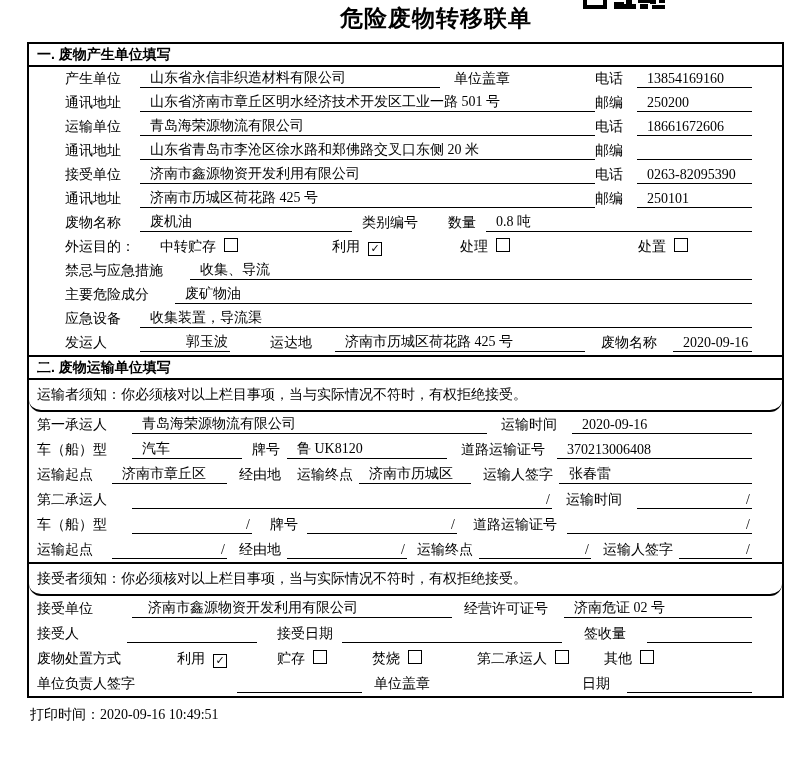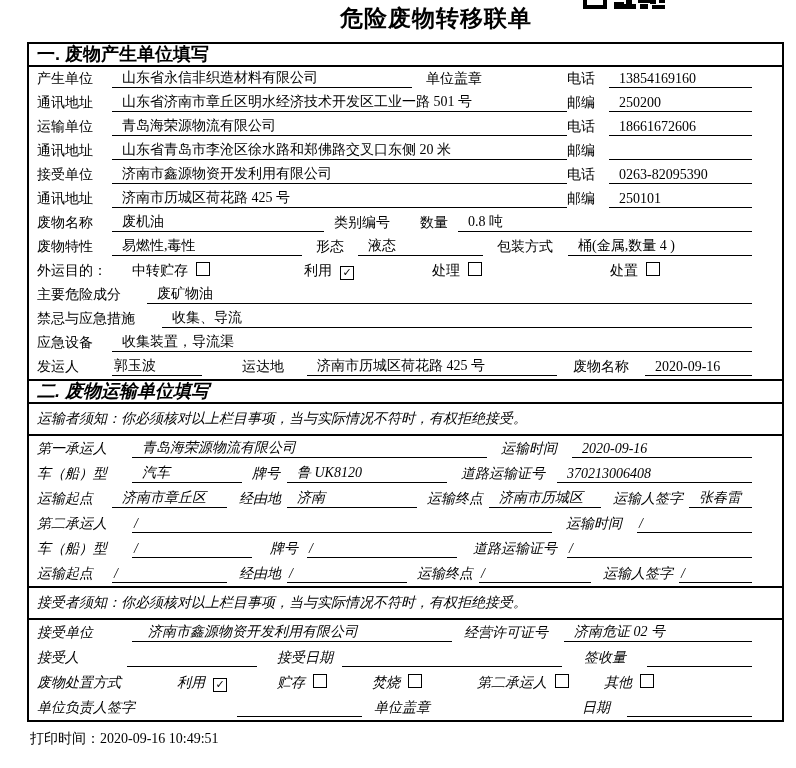--- a/index.html
+++ b/index.html
@@ -13,40 +13,40 @@
   .doc-title {
     position:absolute; left:436px; top:3px; transform:translateX(-50%);
     font-family:"Liberation Sans","DejaVu Sans",sans-serif;
     font-size:23px; font-weight:bold; letter-spacing:1px; white-space:nowrap;
   }
   .qr { position:absolute; left:583px; top:0; }
   .box {
     margin-left:27px; width:757px; border:2px solid #000; box-sizing:border-box;
     background:#fff;
   }
-  .box + .box { margin-top:-2px;font-style:italic; }
+  .box + .box { margin-top:-2px; }
   .sec-h {
     font-family:"Liberation Sans","DejaVu Sans",sans-serif;
-    font-weight:bold; font-size:18px; height:21px; line-height:21px;
+    font-weight:bold; font-size:14px; height:21px; line-height:21px;
     padding-left:8px; border-bottom:2px solid #000;
   }
-  .notice { height:30px; line-height:30px; padding-left:8px; border-bottom:2px solid #000; white-space:nowrap; }
+  .notice { height:30px; line-height:30px; padding-left:8px; border-bottom:2px solid #000; white-space:nowrap;border-radius:12px; }
   .row, .row2 {
     display:flex; align-items:flex-end; box-sizing:border-box;
     padding:0 30px 3px 8px; white-space:nowrap;
   }
-  .row  { height:24px; }
+  .row  { height:24px;margin-left:28px; }
   .row2 { height:25px; }
   .lbl { flex-shrink:0; box-sizing:border-box; }
   .val {
     border-bottom:1px solid #000; box-sizing:border-box; flex-shrink:0;
     padding:0 2px 0 10px; overflow:visible;
   }
   .fx { flex:1 1 auto; }
-  .ctr { text-align:left; padding-left:2px; }
+  .ctr { text-align:right; padding-left:2px; }
   .cb {
     display:inline-block; width:12px; height:12px; border:1px solid #000;
     margin-left:8px; font-family:"DejaVu Sans",sans-serif;
     font-size:11px; line-height:12px; text-align:center; vertical-align:-1px;
   }
   .cbi { flex-shrink:0; box-sizing:border-box; }
   .print { margin:8px 0 0 30px; white-space:nowrap; }
 </style>
 </head>
 <body>
@@ -117,45 +117,37 @@
   </div>
 
   <div class="row">
     <span class="lbl" style="width:75px">废物名称</span>
     <span class="val" style="width:212px">废机油</span>
     <span class="lbl" style="width:82px;padding-left:10px">类别编号</span>
     <span class="lbl" style="width:52px;padding-left:14px">数量</span>
     <span class="val fx">0.8 吨</span>
   </div>
 
-  <div class="row">
-    <span class="lbl" style="width:75px">废物特性</span>
-    <span class="val" style="width:190px">易燃性,毒性</span>
-    <span class="lbl" style="width:56px;padding-left:14px">形态</span>
-    <span class="val" style="width:125px">液态</span>
-    <span class="lbl" style="width:85px;padding-left:14px">包装方式</span>
-    <span class="val fx">桶(金属,数量 4 )</span>
-  </div>
 
   <div class="row">
     <span class="lbl" style="width:95px">外运目的：</span>
     <span class="cbi" style="width:172px"><span>中转贮存</span><span class="cb"></span></span>
     <span class="cbi" style="width:128px"><span>利用</span><span class="cb">✓</span></span>
     <span class="cbi" style="width:178px"><span>处理</span><span class="cb"></span></span>
     <span class="cbi"><span>处置</span><span class="cb"></span></span>
   </div>
 
   <div class="row">
+    <span class="lbl" style="width:125px">禁忌与应急措施</span>
+    <span class="val fx">收集、导流</span>
+  </div>
+
+  <div class="row">
     <span class="lbl" style="width:110px">主要危险成分</span>
     <span class="val fx">废矿物油</span>
-  </div>
-
-  <div class="row">
-    <span class="lbl" style="width:125px">禁忌与应急措施</span>
-    <span class="val fx">收集、导流</span>
   </div>
 
   <div class="row">
     <span class="lbl" style="width:75px">应急设备</span>
     <span class="val fx">收集装置，导流渠</span>
   </div>
 
   <div class="row">
     <span class="lbl" style="width:75px">发运人</span>
     <span class="val ctr" style="width:90px">郭玉波</span>
@@ -183,21 +175,20 @@
     <span class="lbl" style="width:45px;padding-left:10px">牌号</span>
     <span class="val" style="width:160px">鲁 UK8120</span>
     <span class="lbl" style="width:110px;padding-left:14px">道路运输证号</span>
     <span class="val fx">370213006408</span>
   </div>
 
   <div class="row2">
     <span class="lbl" style="width:75px">运输起点</span>
     <span class="val" style="width:115px">济南市章丘区</span>
     <span class="lbl" style="width:60px;padding-left:12px">经由地</span>
-    <span class="val" style="width:130px">济南</span>
     <span class="lbl" style="width:72px;padding-left:10px">运输终点</span>
     <span class="val" style="width:112px">济南市历城区</span>
     <span class="lbl" style="width:88px;padding-left:12px">运输人签字</span>
     <span class="val fx">张春雷</span>
   </div>
 
   <div class="row2">
     <span class="lbl" style="width:95px">第二承运人</span>
     <span class="val ctr" style="width:420px">/</span>
     <span class="lbl" style="width:85px;padding-left:14px">运输时间</span>

